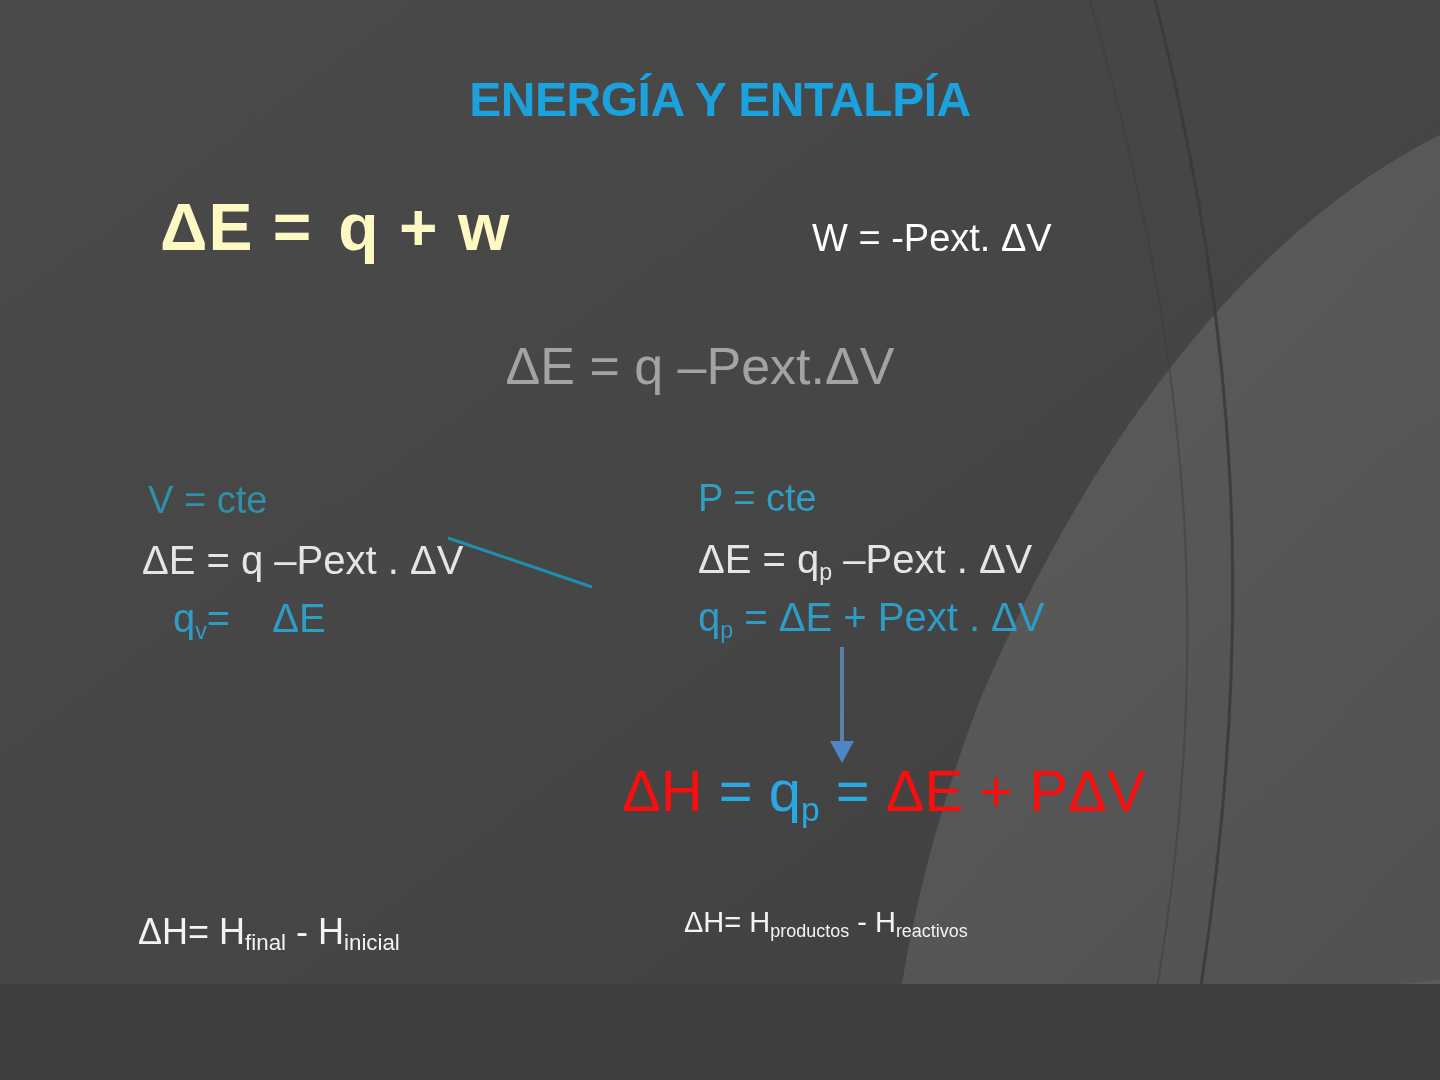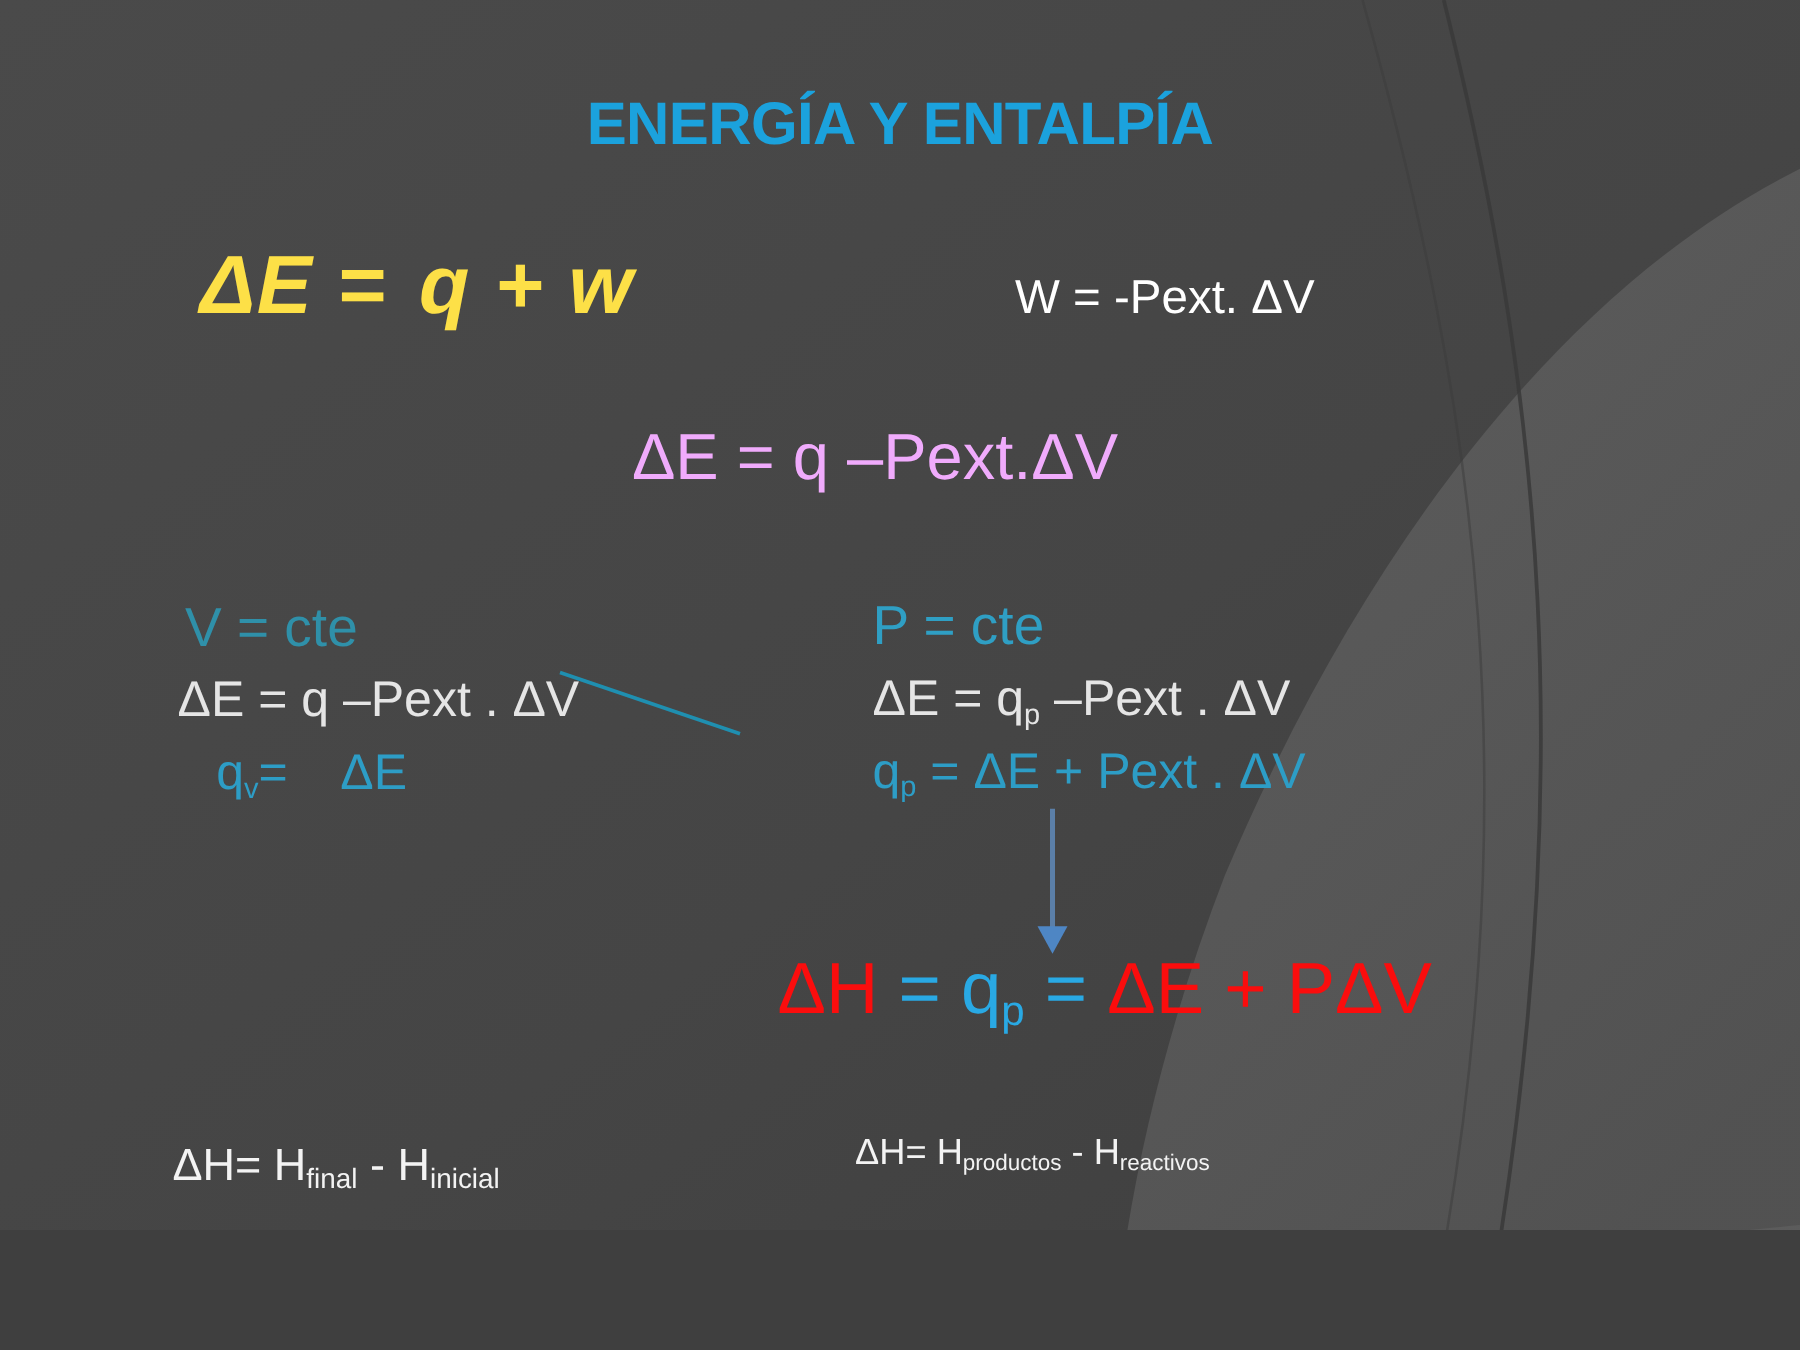--- a/index.html
+++ b/index.html
@@ -43,46 +43,45 @@
     font-weight: bold;
     letter-spacing: -0.5px;
     color: #1ba2dd;
   }
 
   #eq-main {
     left: 160px;
     top: 194px;
     font-size: 66px;
     font-weight: bold;
-    color: #fde047;
+    color: #fef9c3;
     letter-spacing: 1px;
-    font-style: italic;
   }
   #eq-main .sp { display: inline-block; width: 26px; }
 
   #eq-work {
     left: 812px;
     top: 219px;
     font-size: 38px;
     color: #ffffff;
     font-weight: normal;
   }
 
   #eq-combined {
     left: 0;
     top: 340px;
     width: 1400px;
     text-align: center;
     font-size: 52px;
-    color: #f0abfc;
+    color: #a3a3a3;
   }
 
   
   .col-head {
-    font-size: 44px;
+    font-size: 38px;
     color: #2f90a9;
     text-align: center;
   }
   .col-head.bright { color: #2f9fc4; }
 
   .col-white {
     font-size: 40px;
     color: #e5e5e5;
   }
   .col-cyan {

